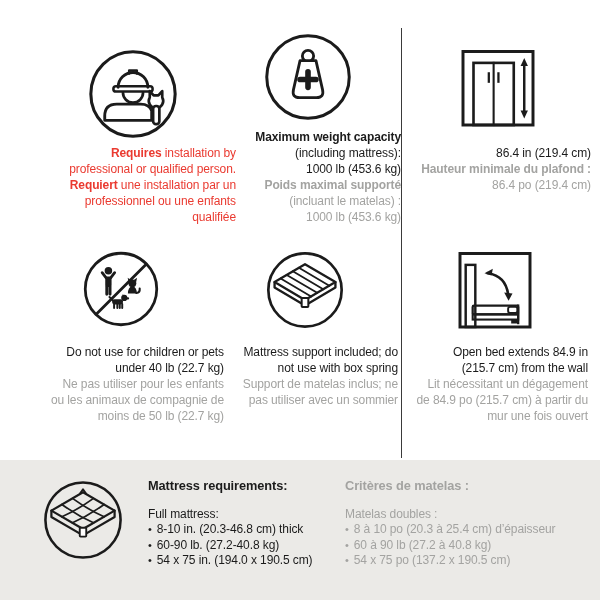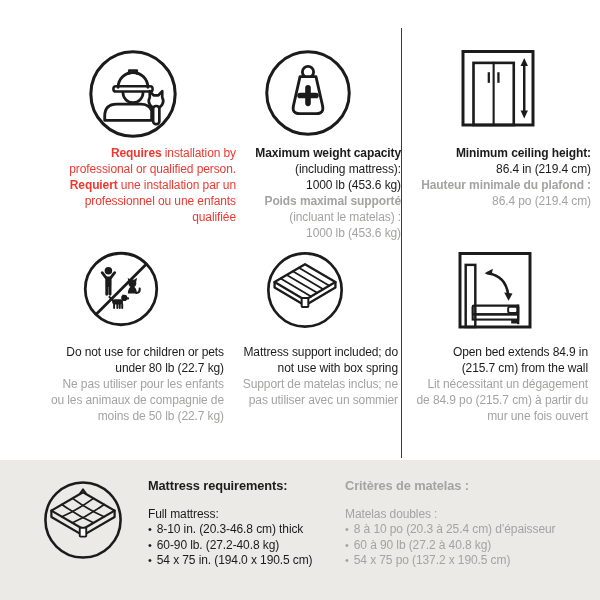--- a/index.html
+++ b/index.html
@@ -51,21 +51,21 @@
     </div>
     <div class="lines">
         <div class="ln red"><b>Requires</b><span> installation by</span></div>
         <div class="ln red"><b></b><span>professional or qualified person.</span></div>
         <div class="ln red"><b>Requiert</b><span> une installation par un</span></div>
         <div class="ln red"><b></b><span>professionnel ou une enfants</span></div>
         <div class="ln red"><b></b><span>qualifiée</span></div>
       </div>
   </div>
 
-  <div class="cell row1" style="left:215px;top:48px;width:186px;">
+  <div class="cell row1" style="left:215px;top:32px;width:186px;">
     <div class="icon-box">
       <svg width="90" height="90" viewBox="0 0 96 96" fill="none" stroke="currentColor" stroke-width="3" stroke-linecap="round" stroke-linejoin="round">
         <circle cx="48" cy="48" r="44" stroke-width="3.2"></circle>
         <circle cx="48" cy="25.5" r="6" stroke-width="3"></circle>
         <path d="M39.5 30.5 H56.5 L63.5 61.5 Q65.5 70 57 70 H39 Q30.5 70 32.5 61.5 Z" fill="#fff" stroke-width="3"></path>
         <path d="M48 42.5 V59 M39.5 50.7 H56.5" stroke-width="6"></path>
       </svg>
     </div>
     <div class="lines">
         <div class="ln en"><b>Maximum weight capacity</b><span></span></div>
@@ -84,21 +84,20 @@
         <rect x="20" y="17" width="46" height="71" stroke-width="3"></rect>
         <line x1="43" y1="17" x2="43" y2="88" stroke-width="2.4"></line>
         <line x1="37.5" y1="29" x2="37.5" y2="38.5" stroke-width="2.6"></line>
         <line x1="48.5" y1="29" x2="48.5" y2="38.5" stroke-width="2.6"></line>
         <line x1="78" y1="19" x2="78" y2="73" stroke-width="2.8"></line>
         <path d="M78 11.5 L73.8 20.5 H82.2 Z" fill="currentColor" stroke="none"></path>
         <path d="M78 80.5 L73.8 71.5 H82.2 Z" fill="currentColor" stroke="none"></path>
       </svg>
     </div>
     <div class="lines">
-        <div class="ln en"><b>Minimum ceiling height:</b><span></span></div>
         <div class="ln en"><b></b><span>86.4 in (219.4 cm)</span></div>
         <div class="ln fr"><b>Hauteur minimale du plafond :</b><span></span></div>
         <div class="ln fr"><b></b><span>86.4 po (219.4 cm)</span></div>
       </div>
   </div>
 
   <div class="cell row2" style="left:18px;top:250px;width:206px;">
     <div class="icon-box">
       <svg width="78" height="78" viewBox="0 0 96 96" fill="none" stroke="currentColor" stroke-width="3.4" stroke-linecap="round" stroke-linejoin="round">
         <circle cx="48" cy="48" r="44"></circle>
@@ -115,21 +114,21 @@
         <rect x="37" y="60.5" width="13.5" height="6.5" rx="3" fill="currentColor" stroke="none"></rect>
         <circle cx="52" cy="59" r="3.8" fill="currentColor" stroke="none"></circle>
         <rect x="53.5" y="58" width="4.5" height="3" rx="1.4" fill="currentColor" stroke="none"></rect>
         <path d="M49.5 54.5 l4 1.8 -0.8 3.2 Z" fill="currentColor" stroke="none"></path>
         <path d="M39.5 66.5 V71.5 M43.5 66.5 V71.5 M46.5 66.5 V71.5 M49.5 66.5 V71.5" stroke-width="2.4"></path>
         <path d="M37.5 61.5 L33.8 57.8" stroke-width="2.4"></path>
       </svg>
     </div>
     <div class="lines">
         <div class="ln en"><b></b><span>Do not use for children or pets</span></div>
-        <div class="ln en"><b></b><span>under 80 lb (22.7 kg)</span></div>
+        <div class="ln en"><b></b><span>under 40 lb (22.7 kg)</span></div>
         <div class="ln fr"><b></b><span>Ne pas utiliser pour les enfants</span></div>
         <div class="ln fr"><b></b><span>ou les animaux de compagnie de</span></div>
         <div class="ln fr"><b></b><span>moins de 50 lb (22.7 kg)</span></div>
       </div>
   </div>
 
   <div class="cell row2" style="left:212px;top:250px;width:186px;">
     <div class="icon-box">
       <svg width="80" height="80" viewBox="0 0 96 96" fill="none" stroke="currentColor" stroke-width="2.8" stroke-linecap="round" stroke-linejoin="round">
         <circle cx="48" cy="48" r="44" stroke-width="3.2"></circle>

